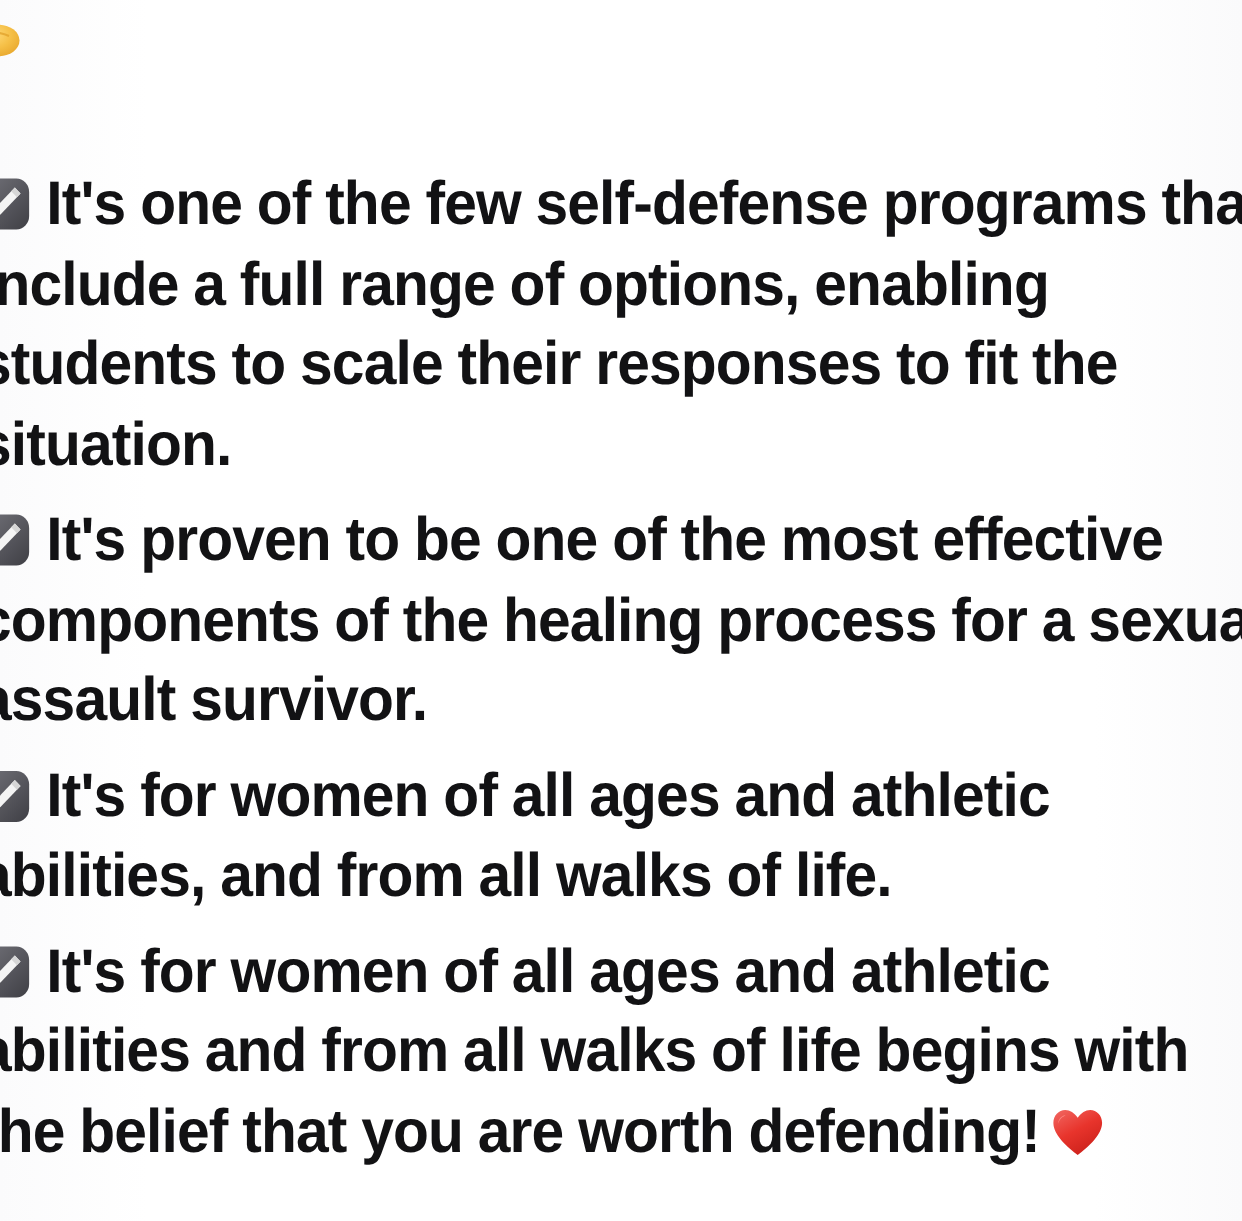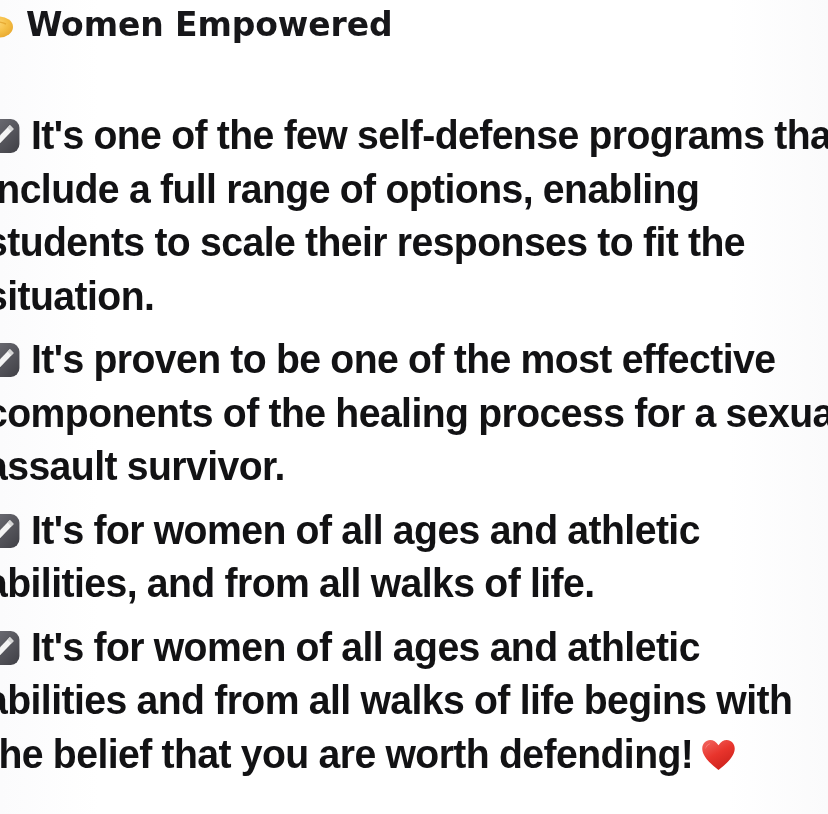--- a/index.html
+++ b/index.html
@@ -129,21 +129,20 @@
               <radialGradient id="fistg" cx="38%" cy="32%" r="78%">
                 <stop offset="0%" stop-color="#ffd977"></stop>
                 <stop offset="55%" stop-color="#f5bf46"></stop>
                 <stop offset="100%" stop-color="#e7a62c"></stop>
               </radialGradient>
             </defs>
             <ellipse cx="13" cy="16" rx="14" ry="10.5" fill="url(#fistg)"></ellipse>
             <path d="M2 12 q9 -3 18 1" stroke="#e0a02a" stroke-width="1.4" fill="none" opacity="0.75"></path>
           </svg>
         </span>
-        <span class="title-text">Women Empowered</span>
       </div>
 
       <div class="bullets">
 
         <div class="bullet">
           <p class="bullet-text">
             <span class="marker">
               <svg viewBox="0 0 38 38" width="38" height="38" aria-hidden="true">
                 <defs>
                   <linearGradient id="pg1" x1="0" y1="0" x2="1" y2="1">

